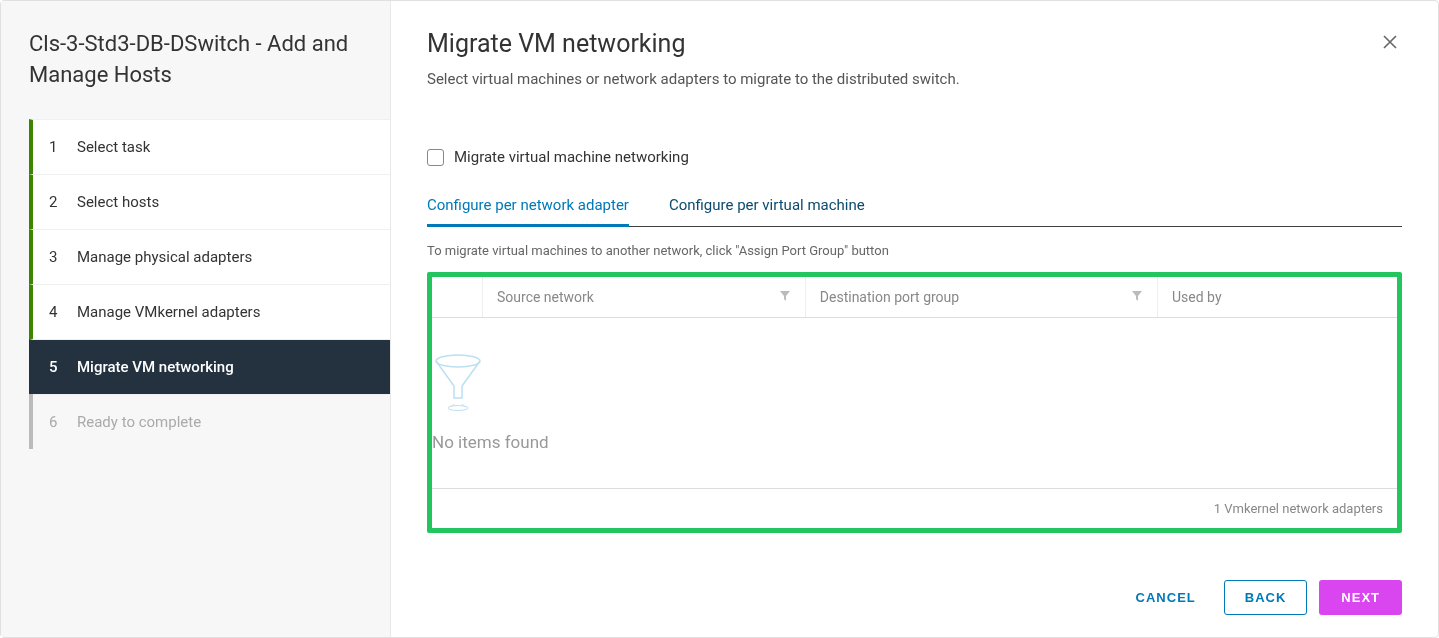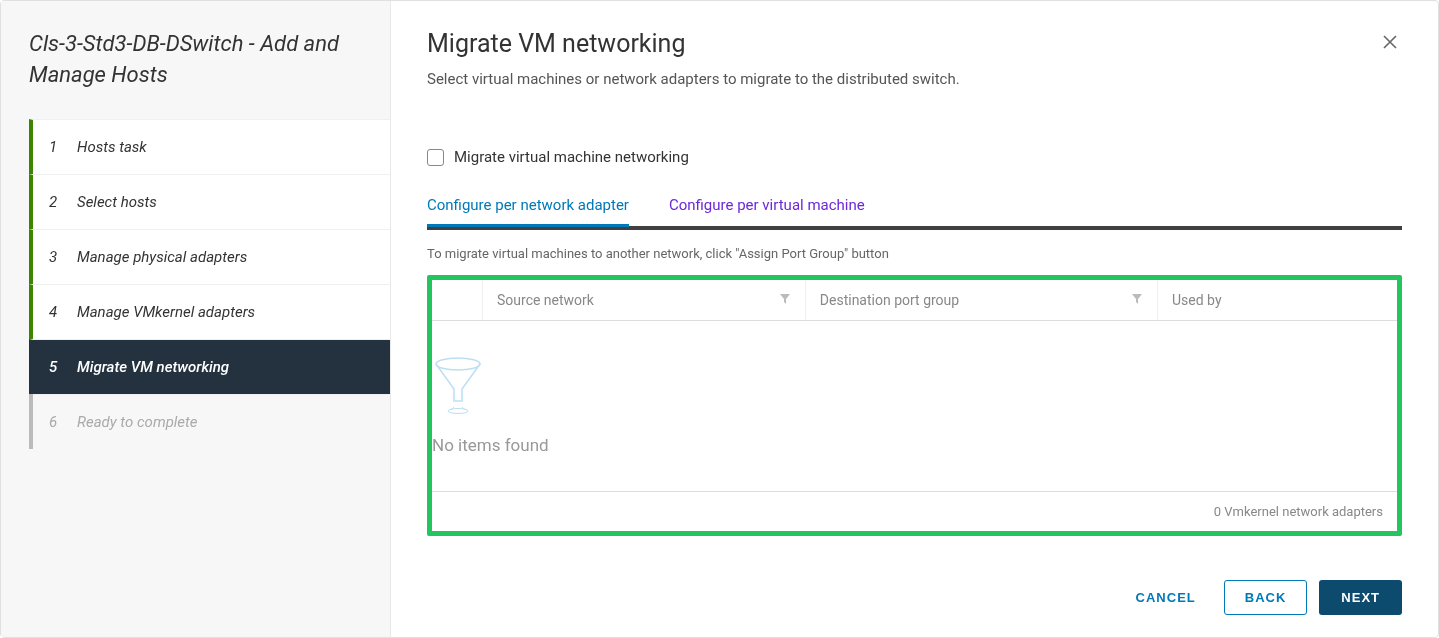--- a/index.html
+++ b/index.html
@@ -20,21 +20,20 @@
       height: 100%;
       border: 1px solid #e0e0e0;
       border-radius: 4px;
     }
     .sidebar {
       width: 390px;
       background: #f7f7f7;
       padding: 28px 0 0 0;
       border-right: 1px solid #e8e8e8;
       flex-shrink: 0;
-      font-style: italic;
     }
     .sidebar-title {
       font-size: 22px;
       font-weight: 400;
       color: #333;
       padding: 0 28px 28px 28px;
       line-height: 1.4;
     }
     .step-list {
       list-style: none;
@@ -116,28 +115,28 @@
       border-radius: 3px;
       margin-right: 10px;
       cursor: pointer;
     }
     .checkbox-label {
       font-size: 15px;
       color: #333;
     }
     .tabs {
       display: flex;
-      border-bottom: 4px solid #404040;
+      border-bottom: 1px solid #404040;
       margin-bottom: 16px;
     }
     .tab {
       padding: 10px 0;
       margin-right: 40px;
       font-size: 15px;
-      color: #6d28d9;
+      color: #0c4a6e;
       cursor: pointer;
       border-bottom: 3px solid transparent;
       margin-bottom: -1px;
     }
     .tab.active {
       color: #0079b8;
       border-bottom-color: #0079b8;
     }
     .hint-text {
       font-size: 13px;
@@ -226,42 +225,42 @@
       border: 1px solid #0079b8;
       color: #0079b8;
       font-size: 13px;
       font-weight: 600;
       letter-spacing: 1px;
       padding: 9px 20px;
       border-radius: 3px;
       cursor: pointer;
     }
     .btn-next {
-      background: #0c4a6e;
+      background: #d946ef;
       border: none;
       color: #fff;
       font-size: 13px;
       font-weight: 600;
       letter-spacing: 1px;
       padding: 10px 22px;
       border-radius: 3px;
       cursor: pointer;
     }
   </style>
 </head>
 <body>
 
 <div class="wizard-container">
 
   <div class="sidebar">
     <div class="sidebar-title">Cls-3-Std3-DB-DSwitch - Add and Manage Hosts</div>
     <ul class="step-list">
       <li class="step-item completed">
         <span class="step-number">1</span>
-        <span>Hosts task</span>
+        <span>Select task</span>
       </li>
       <li class="step-item completed">
         <span class="step-number">2</span>
         <span>Select hosts</span>
       </li>
       <li class="step-item completed">
         <span class="step-number">3</span>
         <span>Manage physical adapters</span>
       </li>
       <li class="step-item completed">
@@ -331,21 +330,21 @@
         <div class="funnel-icon">
           <svg width="52" height="60" viewBox="0 0 52 60">
             <ellipse cx="26" cy="7" rx="22" ry="6" fill="none" stroke="#bcdff2" stroke-width="1.5"></ellipse>
             <path d="M4 7 L22 32 L22 44 L30 44 L30 32 L48 7" fill="none" stroke="#bcdff2" stroke-width="1.5"></path>
             <ellipse cx="26" cy="54" rx="10" ry="2.5" fill="none" stroke="#bcdff2" stroke-width="1"></ellipse>
             <path d="M22 50 L19 53 M30 50 L33 53" stroke="#bcdff2" stroke-width="1"></path>
           </svg>
         </div>
         <div class="empty-text">No items found</div>
       </div>
-      <div class="table-footer">0 Vmkernel network adapters</div>
+      <div class="table-footer">1 Vmkernel network adapters</div>
     </div>
 
     <div class="button-row">
       <button class="btn-cancel">CANCEL</button>
       <button class="btn-back">BACK</button>
       <button class="btn-next">NEXT</button>
     </div>
   </div>
 
 </div>

